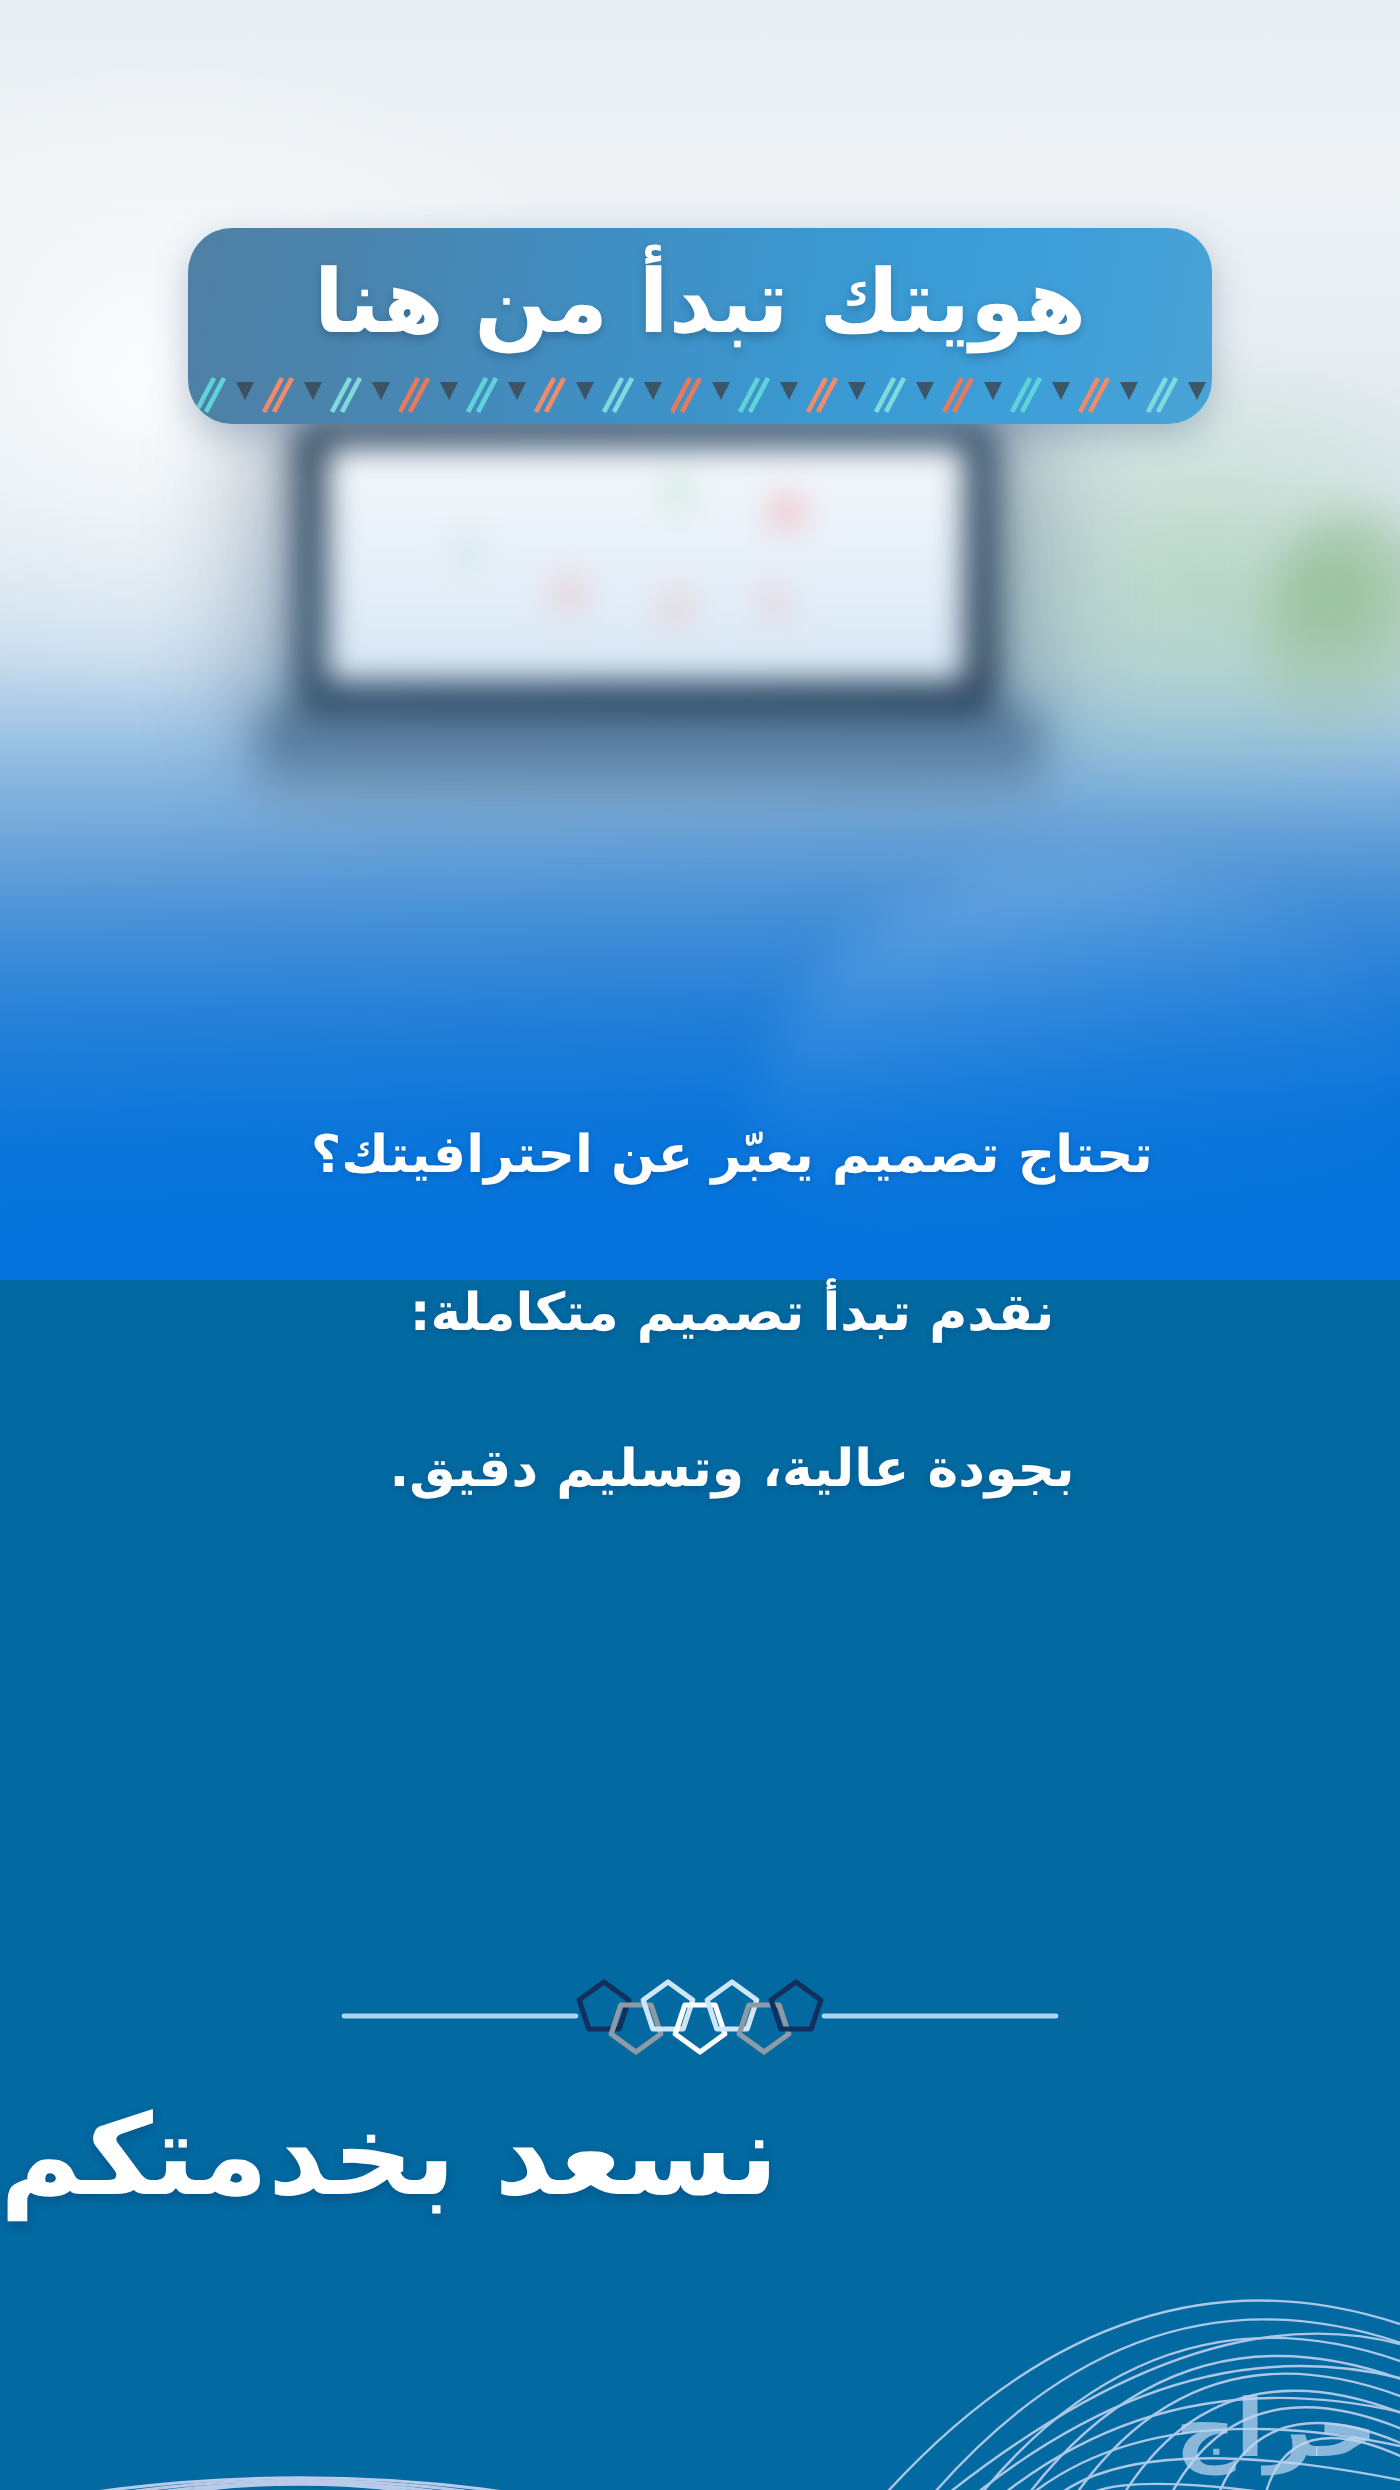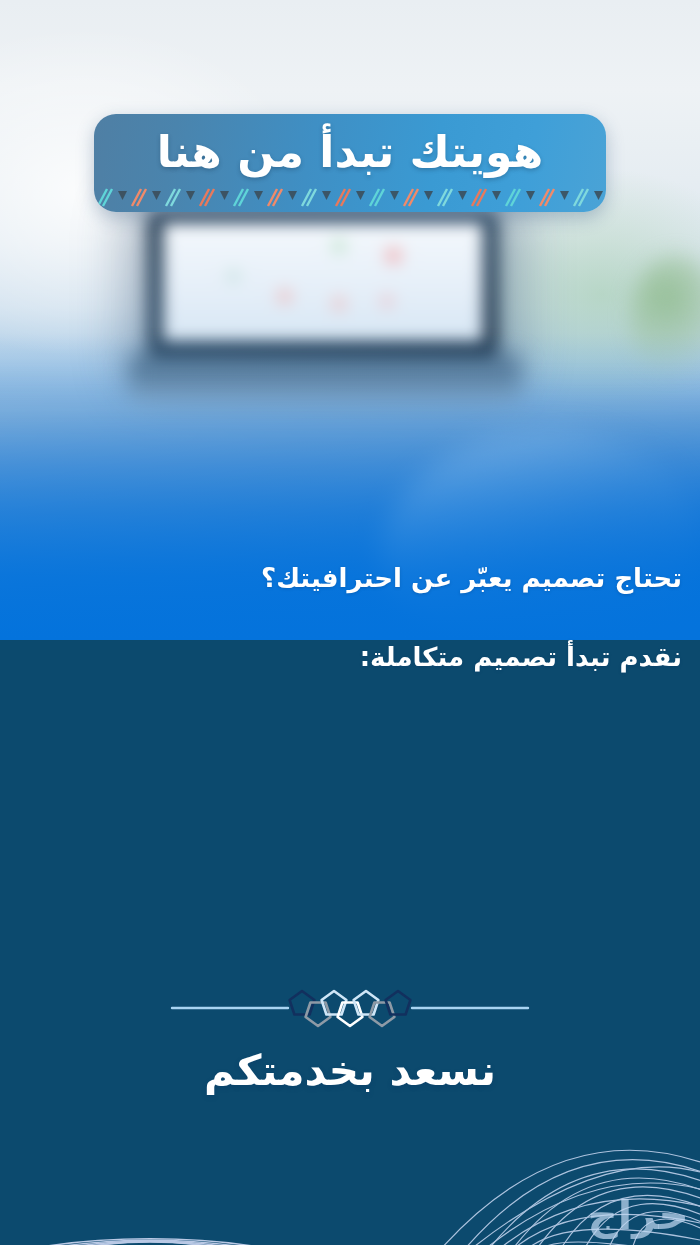--- a/index.html
+++ b/index.html
@@ -6,21 +6,21 @@
     margin: 0;
     padding: 0;
     background: #222;
   }
   #poster {
     position: relative;
     width: 700px;
     height: 1245px;
     overflow: hidden;
     font-family: "DejaVu Sans", "Liberation Sans", sans-serif;
-    background: #0c4a6e;
+    background: #0369a1;
     direction: rtl;
   }
 
   
   .photo-layer {
     position: absolute;
     inset: 0 0 auto 0;
     height: 640px;
     overflow: hidden;
   }
@@ -156,20 +156,21 @@
     bottom: 4px;
     height: 22px;
   }
 
   
   .body-copy {
     position: absolute;
     left: 0;
     right: 0;
     top: 562px;
+    text-align: center;
     padding-left: 32px;
   }
   .copy-line {
     color: #ffffff;
     font-size: 26px;
     font-weight: bold;
     line-height: 1.25;
     margin: 0 0 46px 0;
     padding: 0 18px;
     white-space: nowrap;
@@ -186,23 +187,23 @@
     width: 360px;
     height: 46px;
   }
 
   
   .tagline {
     position: absolute;
     left: 0;
     right: 0;
     top: 1046px;
-    text-align: center;
+    text-align: left;
     color: #ffffff;
-    font-size: 42px;
+    font-size: 56px;
     font-weight: bold;
     letter-spacing: 1px;
     white-space: nowrap;
     text-shadow: 0 2px 5px rgba(10,50,100,0.3);
   }
 
   
   .bottom-deco {
     position: absolute;
     left: 0;
@@ -291,20 +292,21 @@
           <line x1="480" y1="20" x2="489" y2="3" stroke="#7fd9dd" stroke-width="2.4"></line>
           <line x1="485" y1="20" x2="494" y2="3" stroke="#7fd9dd" stroke-width="2.4"></line>
           <polygon points="500,5 509,5 504.5,14" fill="#3b4a55" opacity="0.85"></polygon>
         </g>
     </svg>
   </div>
 
   <div class="body-copy">
     <p class="copy-line">تحتاج تصميم يعبّر عن احترافيتك؟</p>
     <p class="copy-line">نقدم تبدأ تصميم متكاملة:</p>
+    <p class="copy-line">بجودة عالية، وتسليم دقيق.</p>
   </div>
 
   <svg class="divider" viewBox="0 0 360 46">
     <line x1="2" y1="23" x2="118" y2="23" stroke="#a9d4f2" stroke-width="2.4" stroke-linecap="round"></line>
     <line x1="242" y1="23" x2="358" y2="23" stroke="#a9d4f2" stroke-width="2.4" stroke-linecap="round"></line>
     <g id="pentagon-group" fill="none" stroke-width="2.6" stroke-linejoin="round">
         <polygon points="132.0,6.0 144.4,15.0 139.6,29.5 124.4,29.5 119.6,15.0" stroke="#12305e"></polygon>
         <polygon points="148.0,41.0 135.6,32.0 140.4,17.5 155.6,17.5 160.4,32.0" stroke="#8e9aa6"></polygon>
         <polygon points="164.0,6.0 176.4,15.0 171.6,29.5 156.4,29.5 151.6,15.0" stroke="#cfe6f7"></polygon>
         <polygon points="180.0,41.0 167.6,32.0 172.4,17.5 187.6,17.5 192.4,32.0" stroke="#ffffff"></polygon>

